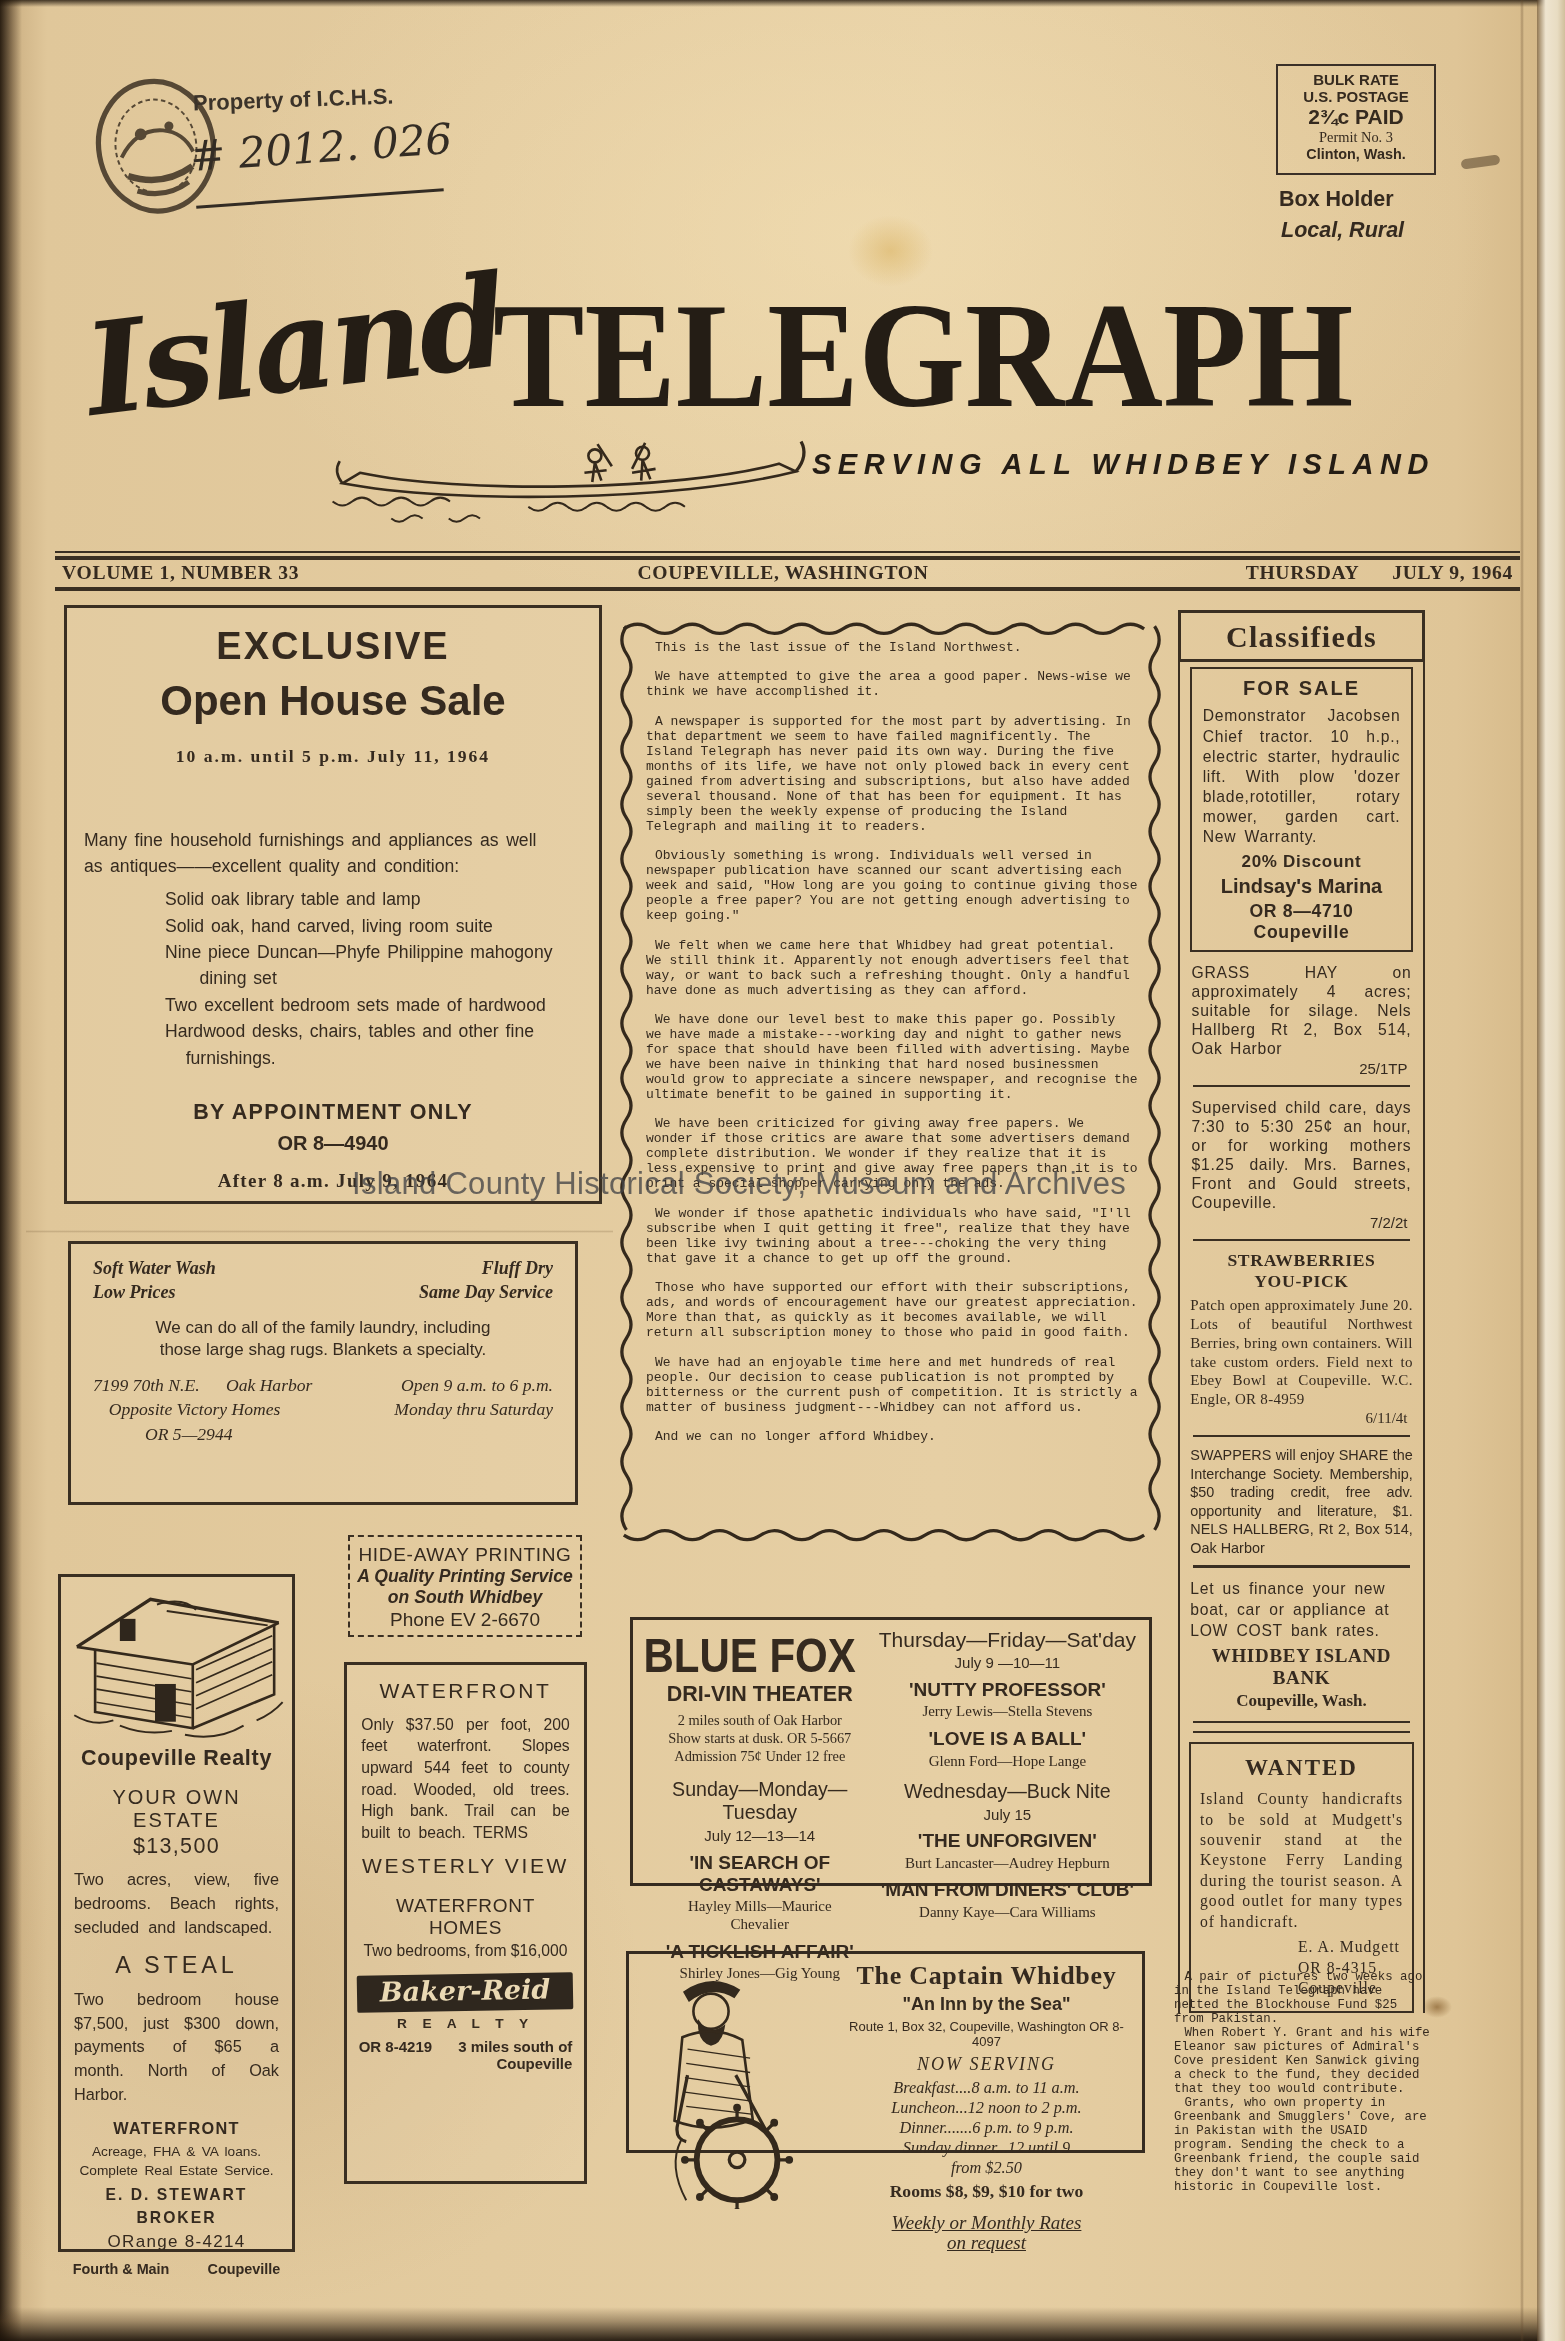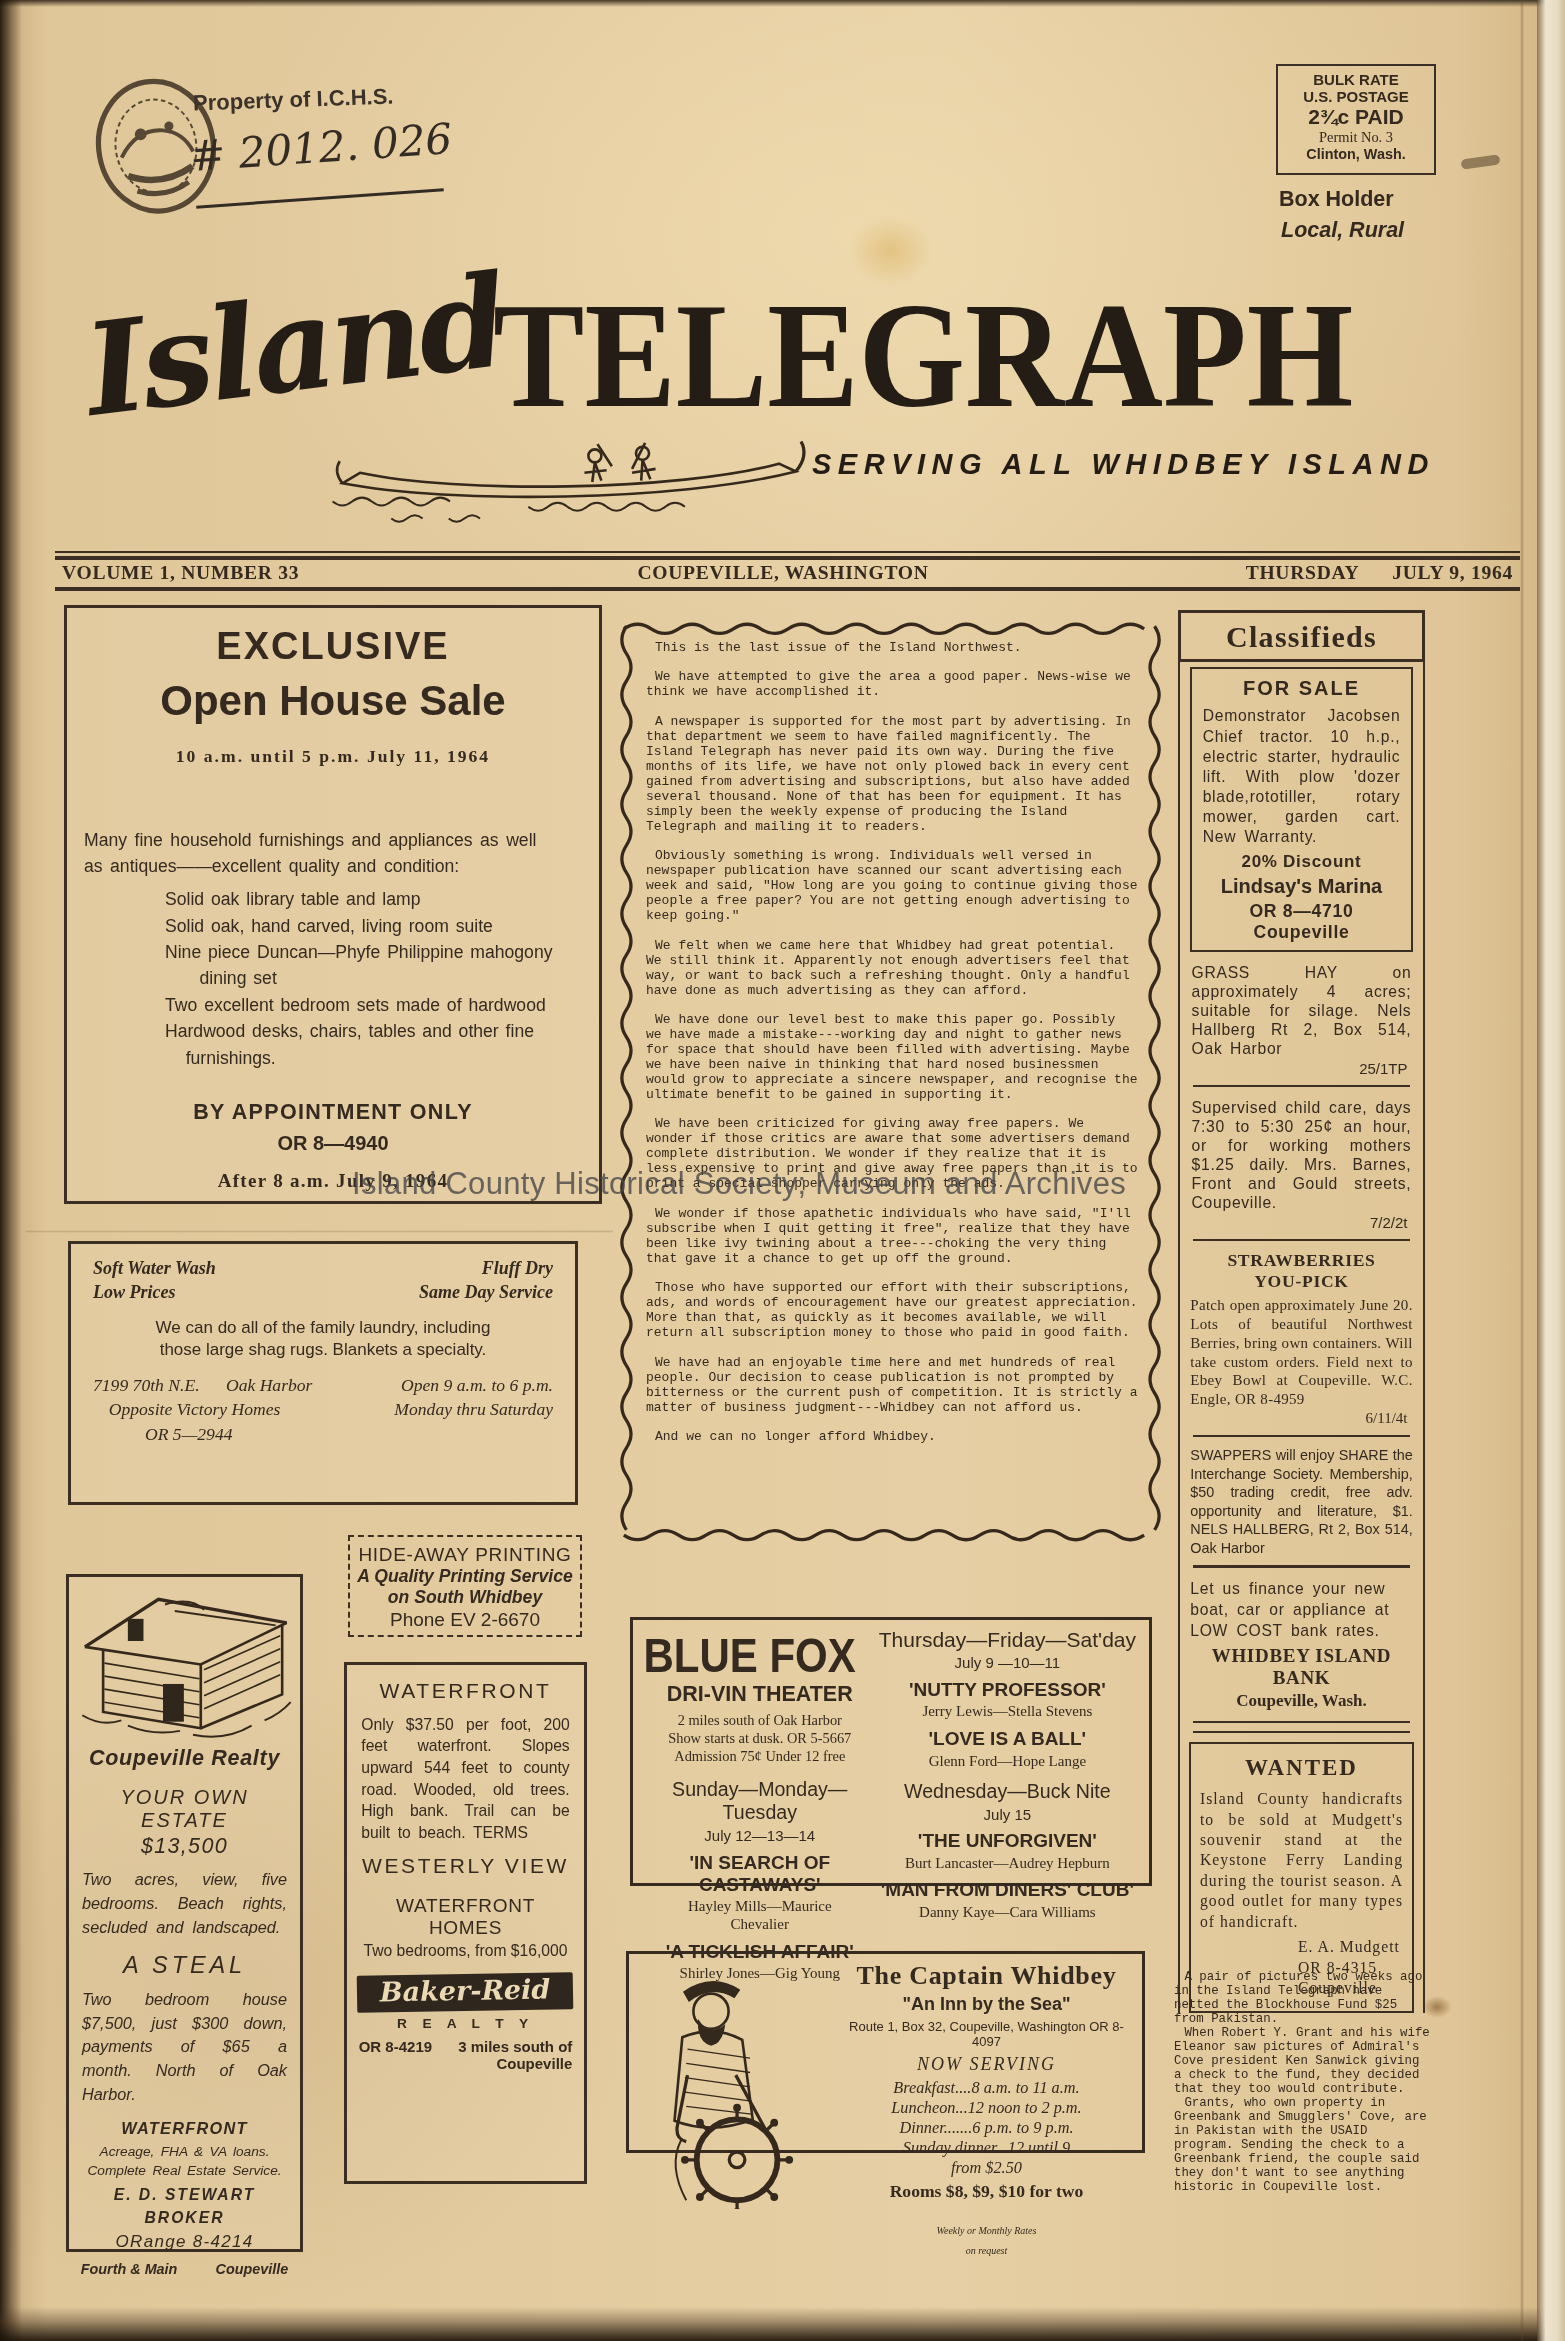--- a/index.html
+++ b/index.html
@@ -94,21 +94,21 @@
   .bf-cast{font-size:15px;line-height:1.2;margin-top:1.3px;}
   .bf-days2{font-size:19.6px;margin-top:10.4px;}
 
   
   .cw-title{font-size:26px;letter-spacing:0.7px;}
   .cw-tag{font-size:18px;margin-top:3.9px;}
   .cw-addr{font-size:13px;margin-top:3.9px;}
   .cw-serving{font-size:18px;letter-spacing:2px;margin-top:5.2px;}
   .cw-meals{font-size:16.3px;line-height:20px;margin-top:2.6px;}
   .cw-rooms{font-size:17.6px;margin-top:2.6px;}
-  .cw-rates{font-size:10px;line-height:20px;margin-top:19px;}
+  .cw-rates{font-size:19px;line-height:20px;margin-top:11px;text-decoration:underline;}
 
   
   .cl-header{border:3.3px solid #3a2f22;box-sizing:border-box;text-align:center;font-size:30px;letter-spacing:1.3px;line-height:47px;}
   .cl-col{border-left:2.6px solid #3a2f22;border-right:2.6px solid #3a2f22;box-sizing:border-box;padding:0 9px;}
   .cl-forsale{border:2.6px solid #3a2f22;margin:5.2px 1.3px 0;padding:7.8px 10.4px;}
   .cl-fs-h{font-size:20px;letter-spacing:2px;}
   .cl-fs-body{font-size:15.7px;line-height:1.28;letter-spacing:0.7px;word-spacing:3.3px;margin-top:6.5px;}
   .cl-fs-disc{font-size:17px;margin-top:5.2px;letter-spacing:0.7px;}
   .cl-fs-vendor{font-size:20px;margin-top:2.6px;}
   .cl-fs-phone{font-size:17.6px;margin-top:2.6px;letter-spacing:0.7px;}
@@ -244,21 +244,21 @@
     </div>
   </div>
 
   <div class="abs hide center" style="left:348px;top:1535px;width:234px;height:102px;">
     <div class="l1">HIDE-AWAY PRINTING</div>
     <div class="l2 b i">A Quality Printing Service</div>
     <div class="l3 b i">on South Whidbey</div>
     <div class="l4">Phone EV 2-6670</div>
   </div>
 
-  <div class="abs adbox center" style="left:66px;top:1574px;width:237px;height:678px;padding:7.8px 6.5px;font-style:italic;">
+  <div class="abs adbox center" style="left:58px;top:1574px;width:237px;height:678px;padding:7.8px 6.5px;">
     <div>
       <svg width="215" height="153" viewBox="0 0 330 235">
         <path class="ln" d="M12,95 L125,22 L322,58" stroke-width="5"></path>
         <path class="ln" d="M12,95 L190,122 L322,58" stroke-width="4"></path>
         <path class="ln" d="M40,100 L40,195 L190,220 L190,122 M190,220 L315,168 L315,62" stroke-width="4"></path>
         <path class="ln" d="M42,120 L188,144 M42,140 L188,164 M42,160 L188,184 M42,180 L188,204" stroke-width="2.5"></path>
         <path class="ln" d="M195,130 L312,78 M195,150 L312,98 M195,170 L312,118 M195,190 L312,138" stroke-width="2.5"></path>
         <rect x="78" y="52" width="24" height="34" fill="#2f261c"></rect>
         <rect x="132" y="152" width="32" height="58" fill="#2f261c"></rect>
         <path class="ln" d="M135,30 q40,-12 60,8 M150,40 L305,62" stroke-width="3"></path>

